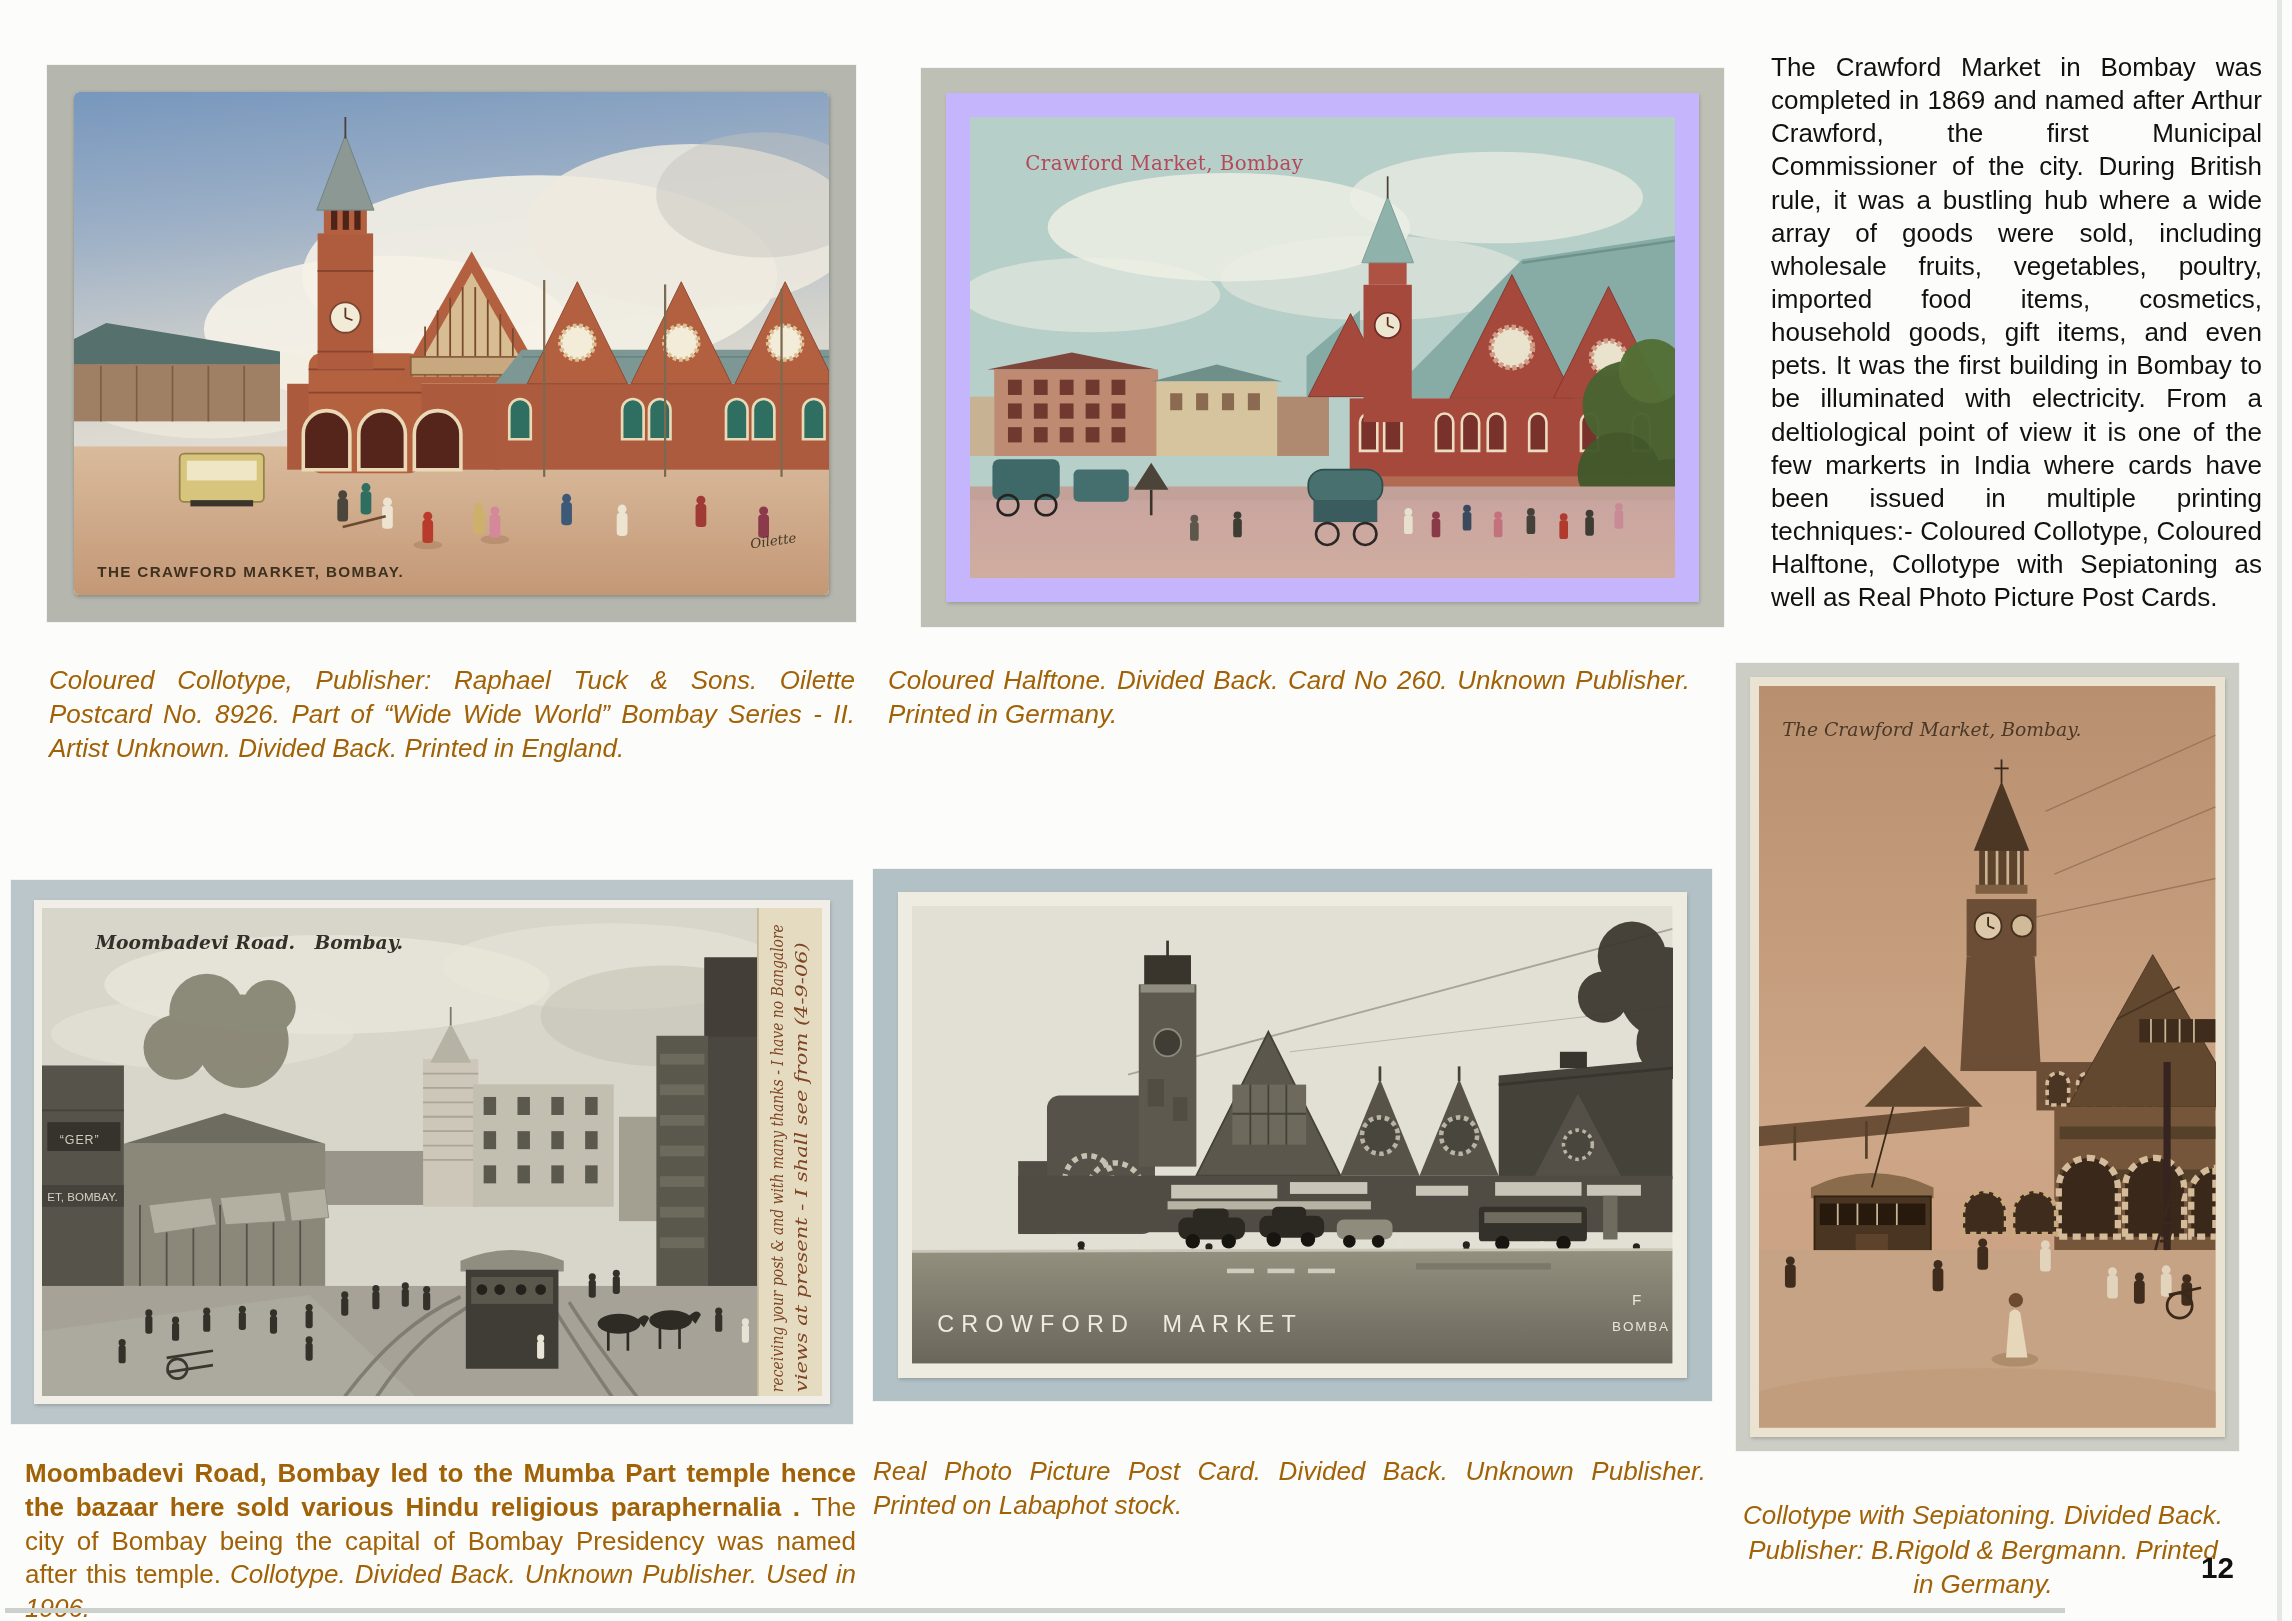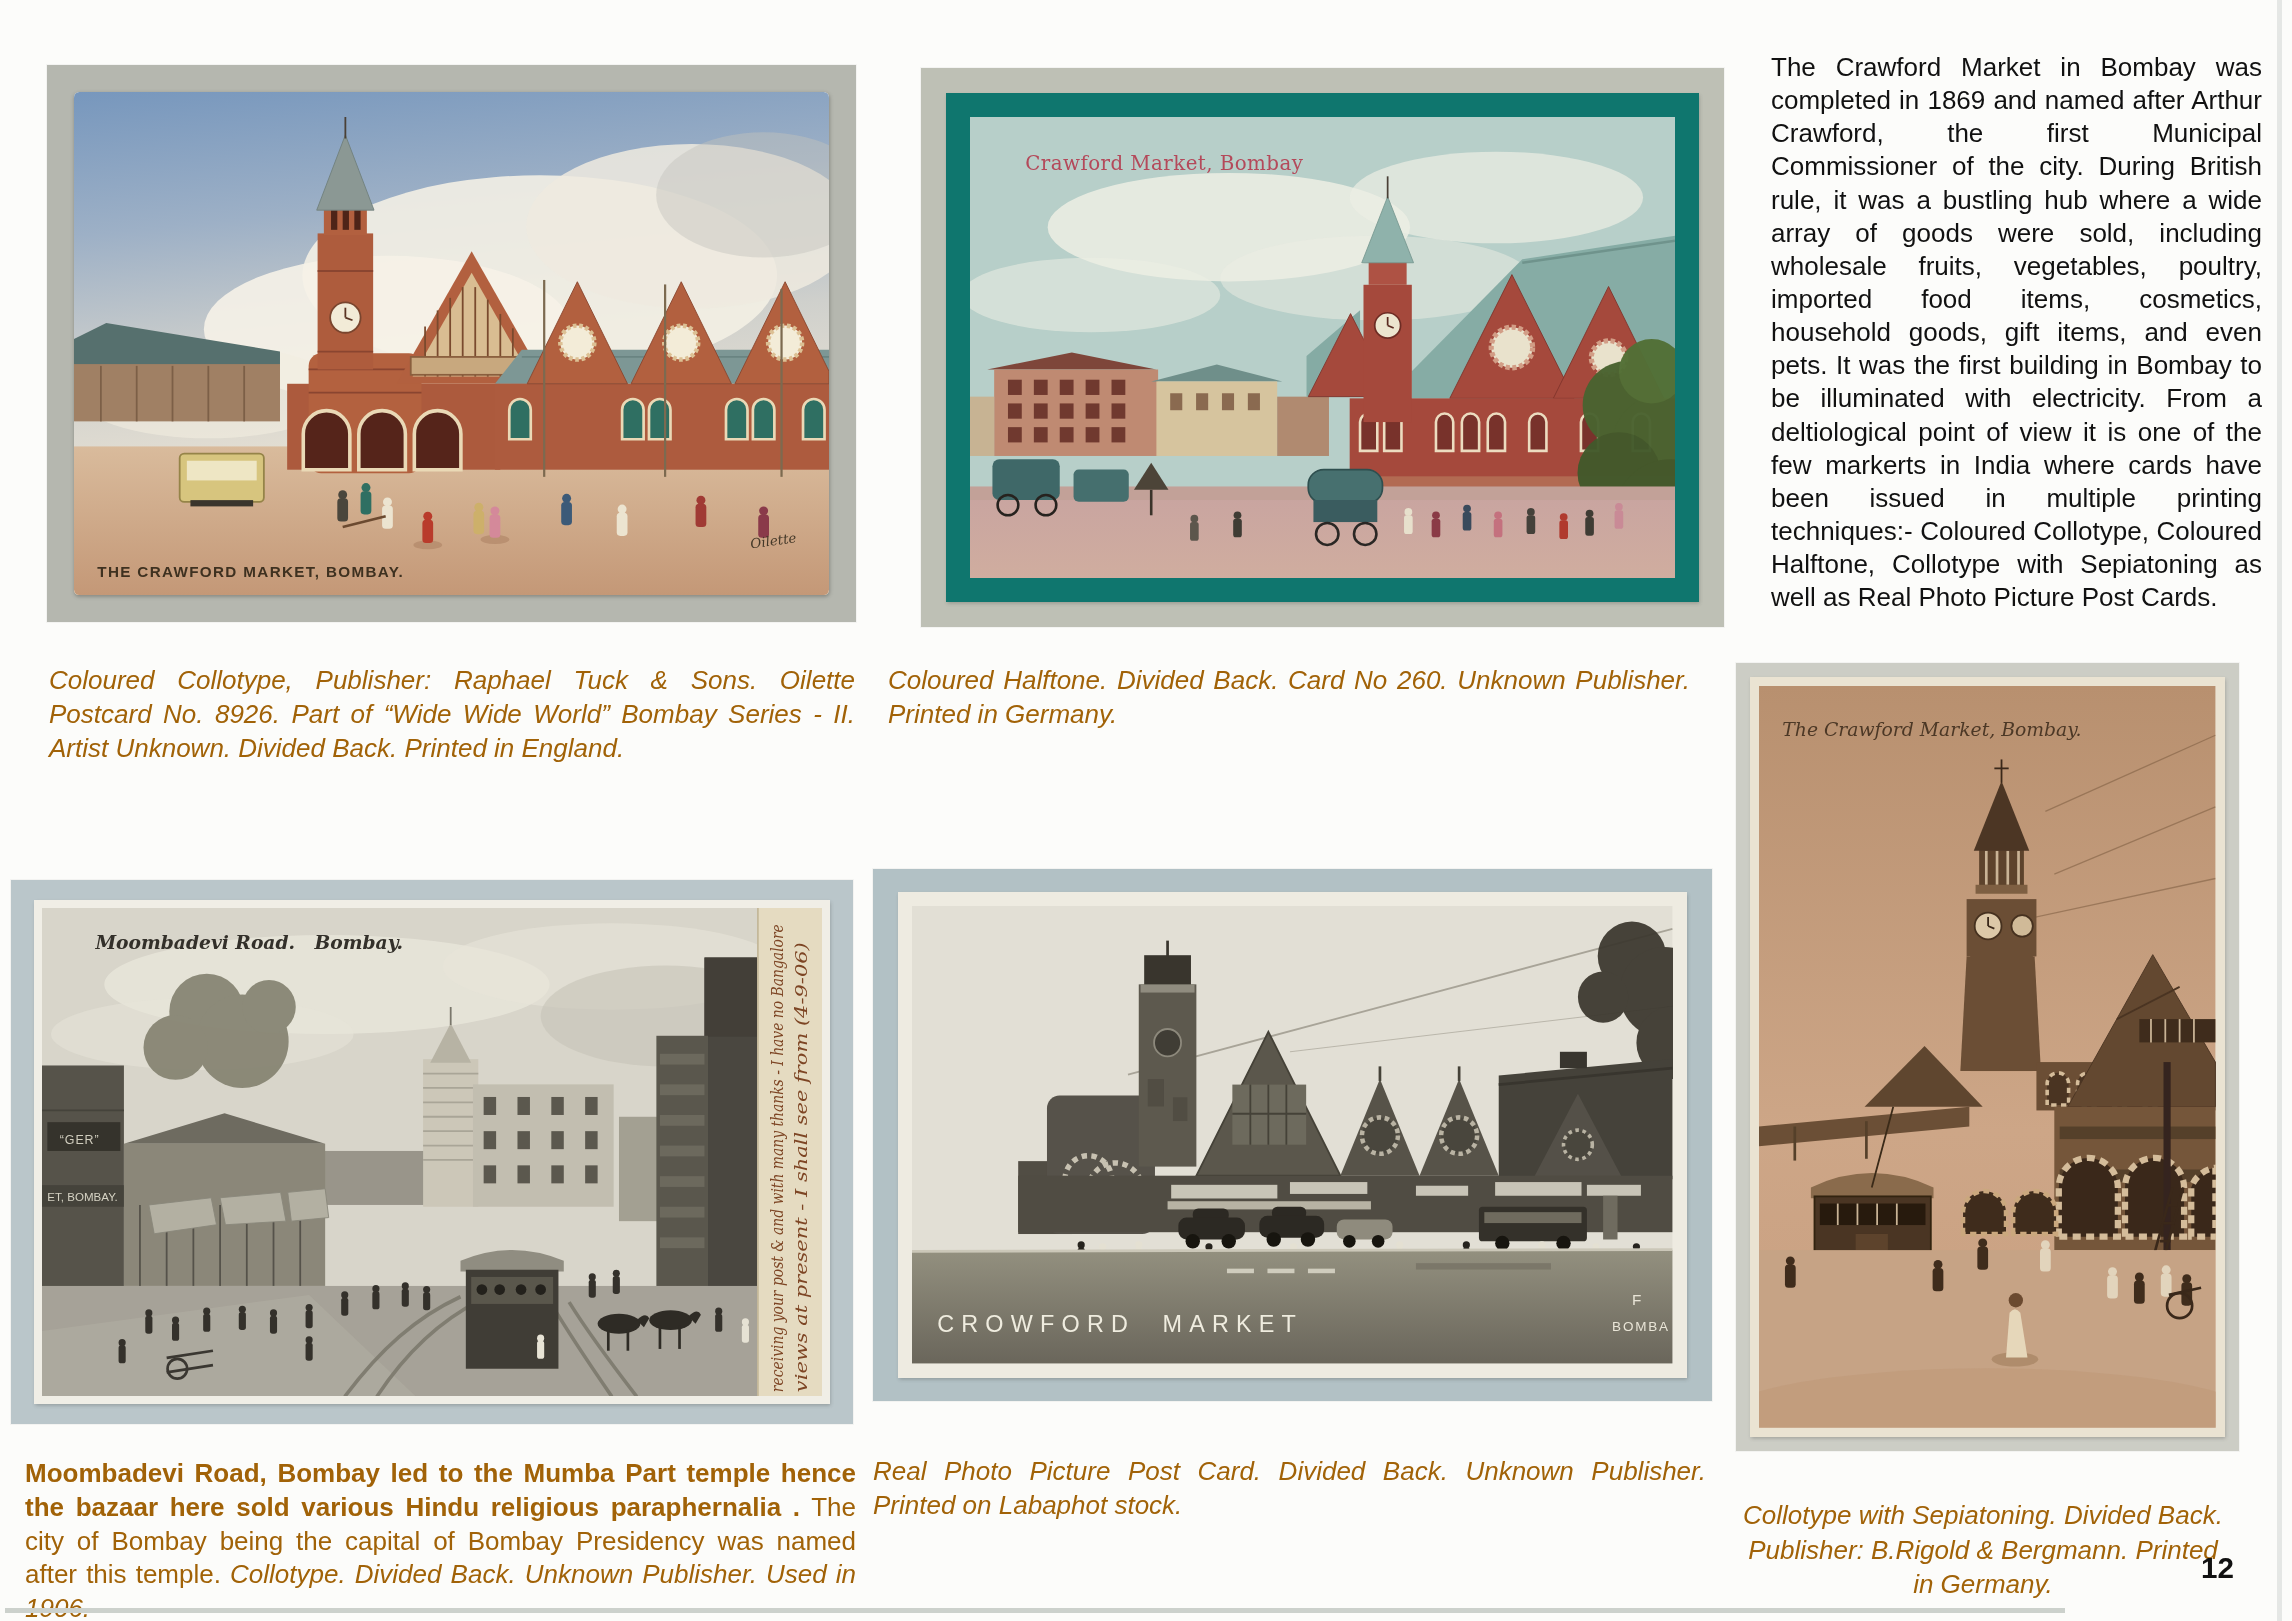--- a/index.html
+++ b/index.html
@@ -7,21 +7,21 @@
         font-family:"Liberation Sans",sans-serif;color:#161616;}
   .mat{position:absolute;box-shadow:0 0 0 0.9px rgba(0,0,0,0.04);}
   .mat-a{left:47px;top:65px;width:809px;height:557px;background:#b5b7af;}
   .mat-b{left:921px;top:68px;width:803px;height:559px;background:#bec0b5;}
   .mat-c{left:10.7px;top:880px;width:842px;height:544px;background:#bac6ca;}
   .mat-d{left:873px;top:869px;width:839px;height:532px;background:#b2c1c5;}
   .mat-e{left:1736px;top:663px;width:503px;height:788px;background:#cccdc5;}
   .card{position:absolute;overflow:hidden;}
   .card-a{left:27px;top:27px;right:27px;bottom:27px;background:#efe9da;border-radius:5.4px;
           box-shadow:inset 0 0 0 1.8px rgba(255,255,255,0.55),0.9px 1.8px 3.6px rgba(60,60,55,0.35);}
-  .card-b{left:25px;top:25px;right:25px;bottom:25px;background:#0f766e;padding:24px;
+  .card-b{left:25px;top:25px;right:25px;bottom:25px;background:#c4b5fd;padding:24px;
           box-shadow:0.9px 1.8px 3.6px rgba(60,60,55,0.3);}
   .card-c{left:23px;top:19.7px;right:23px;bottom:19.7px;background:#f0eee6;padding:8px;
           box-shadow:0.9px 1.8px 3.6px rgba(60,60,55,0.3);}
   .card-d{left:25px;top:23px;right:25px;bottom:23px;background:#eeebe1;padding:14.3px;
           box-shadow:0.9px 1.8px 3.6px rgba(60,60,55,0.3);}
   .card-e{left:14.3px;top:14.3px;right:14.3px;bottom:14.3px;background:#eae3d2;padding:9px;
           box-shadow:0.9px 1.8px 3.6px rgba(60,60,55,0.3);}
   .card svg{display:block;width:100%;height:100%;}
   .cap{position:absolute;font-size:26px;line-height:1.30;text-align:justify;color:#a16207;}
   .cap .it{font-style:italic;}

